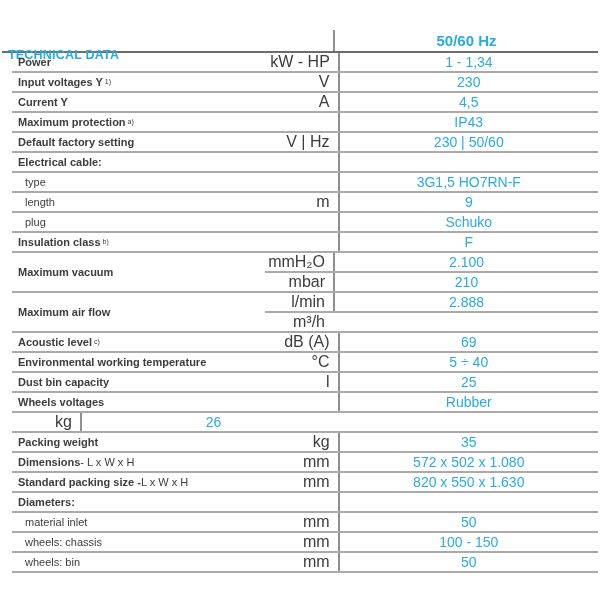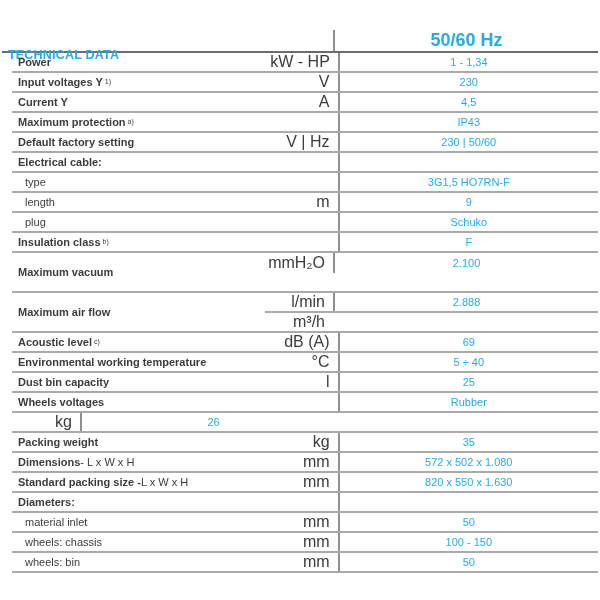--- a/index.html
+++ b/index.html
@@ -26,21 +26,21 @@
     font-size: 12.5px;
     font-weight: bold;
     color: #29abe2;
     letter-spacing: 0.2px;
     margin-top: 28px;
   }
   .hdr-col {
     width: 265px;
     border-left: 2px solid #8f8f8e;
     text-align: center;
-    font-size: 18px;
+    font-size: 15px;
     font-weight: bold;
     color: #29abe2;
     align-self: stretch;
     line-height: 21px;
   }
 
   
   .row {
     display: flex;
     height: 20px;
@@ -80,21 +80,21 @@
     font-weight: normal;
     white-space: nowrap;
   }
 
   .cell-value {
     width: 265px;
     border-left: 2px solid #8f8f8e;
     display: flex;
     align-items: center;
     justify-content: center;
-    font-size: 11px;
+    font-size: 14px;
     color: #29abe2;
     white-space: nowrap;
   }
 
   
   .group-right {
     width: 333px;
     display: flex;
     flex-direction: column;
   }
@@ -190,20 +190,24 @@
         <div class="cell-value">F</div>
       </div>
       <div class="row group">
         <div class="cell-label">
           <span>Maximum vacuum</span>
         </div>
         <div class="group-right">
           <div class="group-sub">
             <div class="cell-unit">mmH₂O</div>
             <div class="cell-value">2.100</div>
+          </div>
+          <div class="group-sub">
+            <div class="cell-unit">mbar</div>
+            <div class="cell-value">210</div>
           </div>
         </div>
       </div>
       <div class="row group">
         <div class="cell-label">
           <span>Maximum air flow</span>
         </div>
         <div class="group-right">
           <div class="group-sub">
             <div class="cell-unit">l/min</div>

